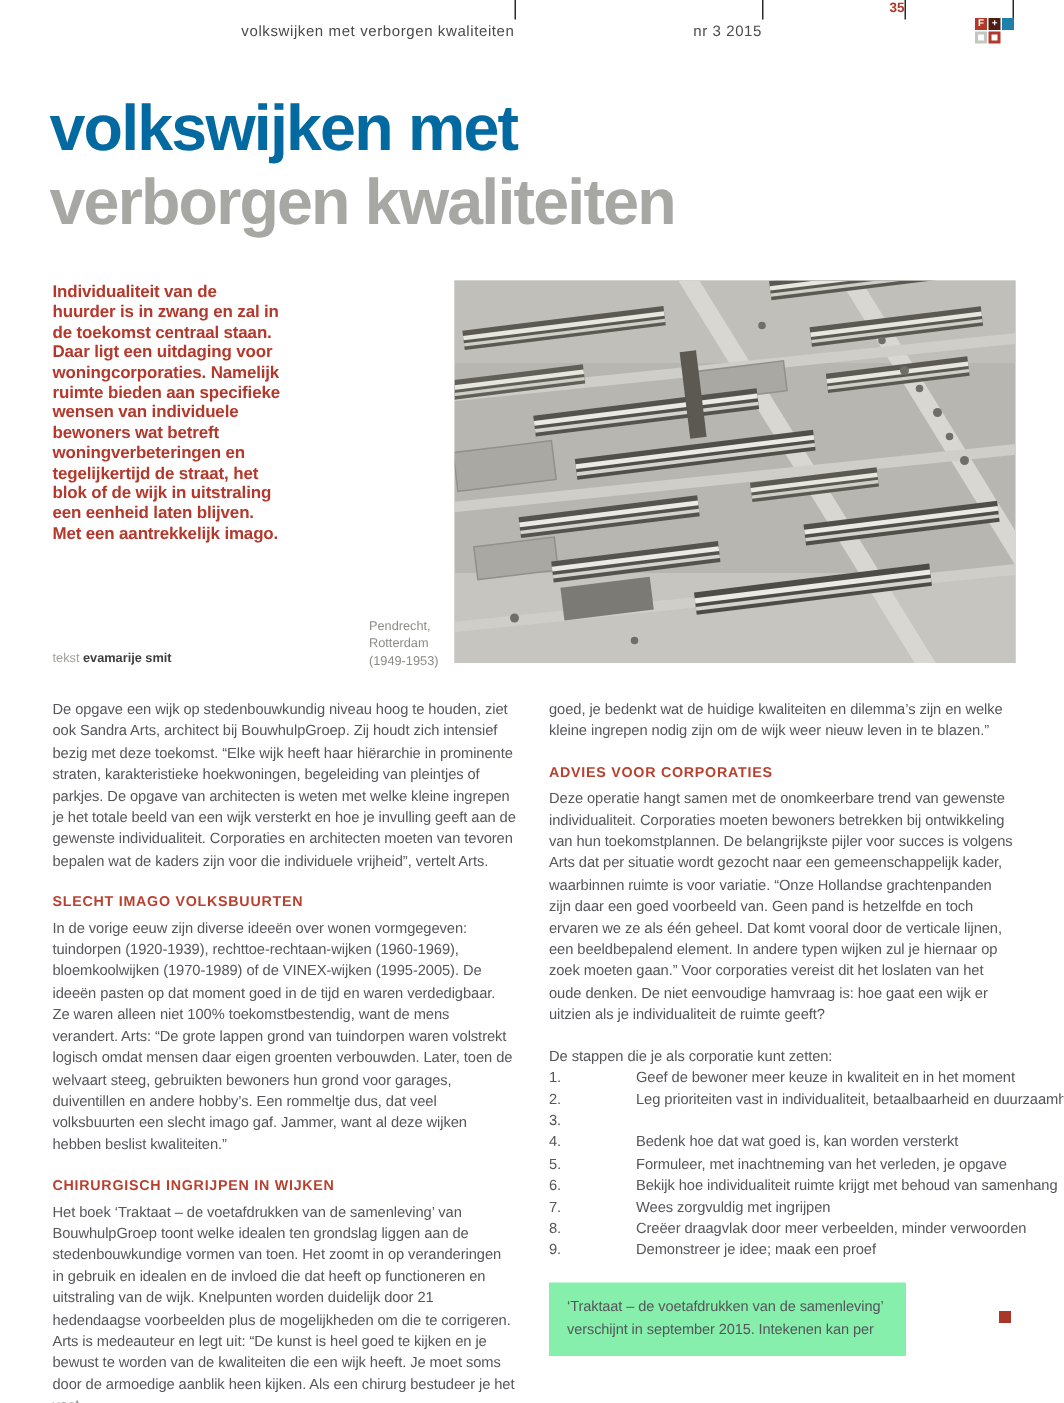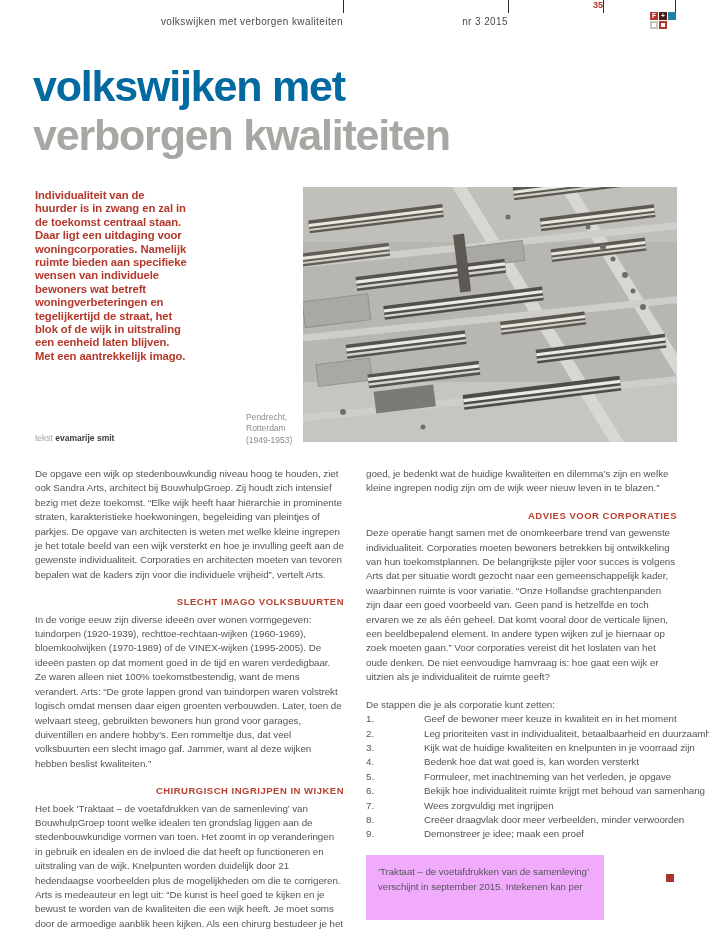--- a/index.html
+++ b/index.html
@@ -36,28 +36,28 @@
 
   
   .photo{position:absolute;left:303px;top:187px;width:374px;height:255px;background:#b7b6b1;overflow:hidden;}
 
   
   .col{position:absolute;top:467px;width:309px;font-size:9.8px;line-height:14.4px;color:#55555a;letter-spacing:-.05px;}
   .col-left{left:35px;}
   .col-right{left:366px;width:311px;}
   .col p{margin:0 0 13px;}
   .col p.tight{margin-bottom:0;}
-  .sec-h{margin:12px 0 3px;font-size:9.5px;font-weight:bold;letter-spacing:.5px;color:#b8402e;text-align:right;}
+  .sec-h{margin:12px 0 3px;font-size:9.5px;font-weight:bold;letter-spacing:.5px;color:#b8402e;}
   .steps{margin-top:13px;}
   .step{display:flex;}
   .step .n{width:14px;flex:none;}
   .step .t{white-space:nowrap;margin-left:44px;}
 
   
-  .promo{margin-top:13px;width:214px;background:#f0abfc;padding:9px 12px 26px;font-size:9.7px;line-height:15px;color:#55555a;}
+  .promo{margin-top:13px;width:214px;background:#86efac;padding:9px 12px 10px;font-size:9.7px;line-height:15px;color:#55555a;}
   .promo a{color:#bf3a28;font-weight:bold;text-decoration:none;}
 
   .end-mark{position:absolute;left:666px;top:874px;width:8px;height:8px;background:#a93629;}
 </style>
 </head>
 <body>
 
 <div class="page">
 
   <div class="tick" style="left:343px"></div>
@@ -210,21 +210,20 @@
       <div class="step">
           <span class="n">1.</span>
           <span class="t">Geef de bewoner meer keuze in kwaliteit en in het moment</span>
         </div>
       <div class="step">
           <span class="n">2.</span>
           <span class="t">Leg prioriteiten vast in individualiteit, betaalbaarheid en duurzaamheid</span>
         </div>
       <div class="step">
           <span class="n">3.</span>
-          <span class="t">Kijk wat de huidige kwaliteiten en knelpunten in je voorraad zijn</span>
         </div>
       <div class="step">
           <span class="n">4.</span>
           <span class="t">Bedenk hoe dat wat goed is, kan worden versterkt</span>
         </div>
       <div class="step">
           <span class="n">5.</span>
           <span class="t">Formuleer, met inachtneming van het verleden, je opgave</span>
         </div>
       <div class="step">

